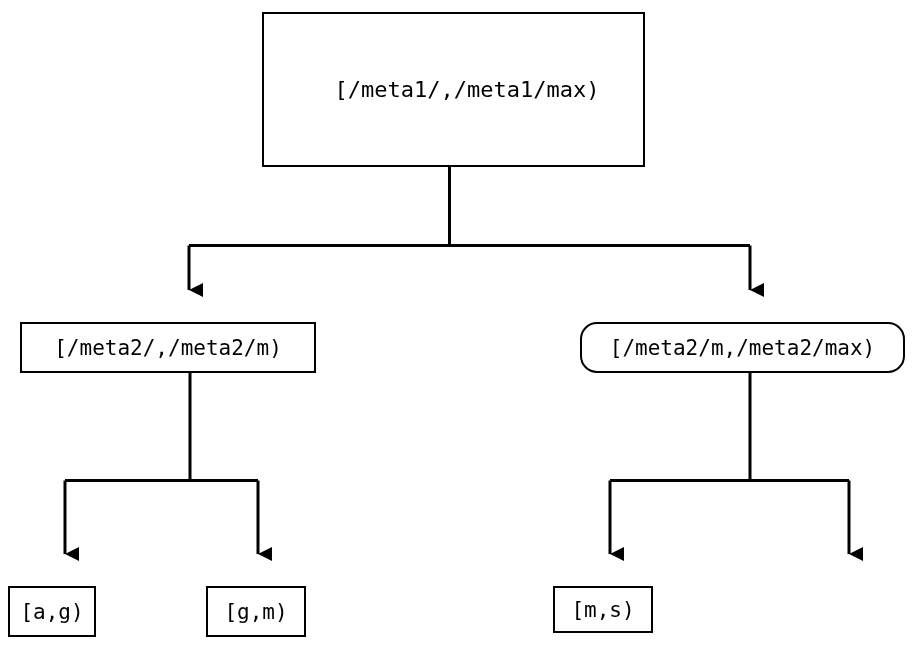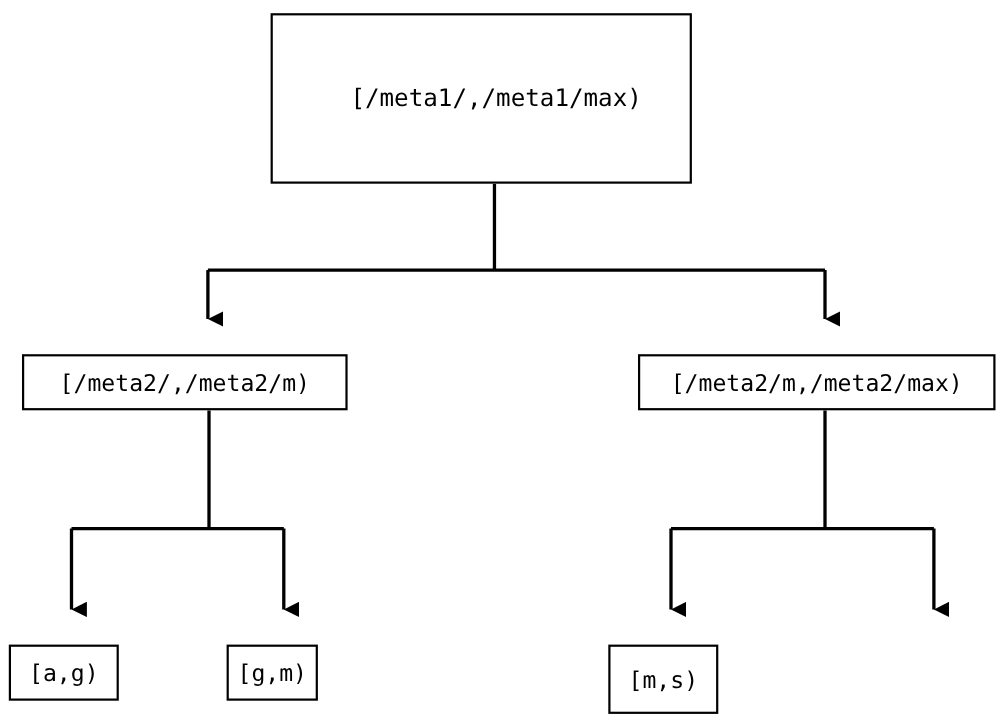--- a/index.html
+++ b/index.html
@@ -38,21 +38,21 @@
     text-align: center;
   }
   .node-label {
     font-family: "DejaVu Sans Mono", "Liberation Mono", monospace;
     color: #000000;
     white-space: pre;
     letter-spacing: 0px;
   }
   
   #node-root {
-    left: 246px;
+    left: 262px;
     top: 12px;
     width: 383px;
     height: 155px;
     padding-left: 27px;
   }
   #node-root .node-label { font-size: 22px; }
 
   
   #node-left-branch {
     left: 20px;
@@ -60,41 +60,42 @@
     width: 296px;
     height: 51px;
   }
   #node-left-branch .node-label { font-size: 21px; }
 
   #node-right-branch {
     left: 580px;
     top: 322px;
     width: 325px;
     height: 51px;
+    border-radius: 17px;
   }
   #node-right-branch .node-label { font-size: 21px; }
 
   
   #node-leaf-ag {
     left: 8px;
     top: 586px;
-    width: 100px;
+    width: 88px;
     height: 51px;
   }
   #node-leaf-gm {
     left: 206px;
     top: 586px;
-    width: 83px;
+    width: 100px;
     height: 51px;
   }
   #node-leaf-ms {
     left: 553px;
     top: 586px;
     width: 100px;
-    height: 63px;
+    height: 47px;
   }
   #node-leaf-smax {
     left: 776px;
     top: 586px;
     width: 122px;
     height: 51px;
   }
   #node-leaf-ag .node-label,
   #node-leaf-gm .node-label,
   #node-leaf-ms .node-label,

